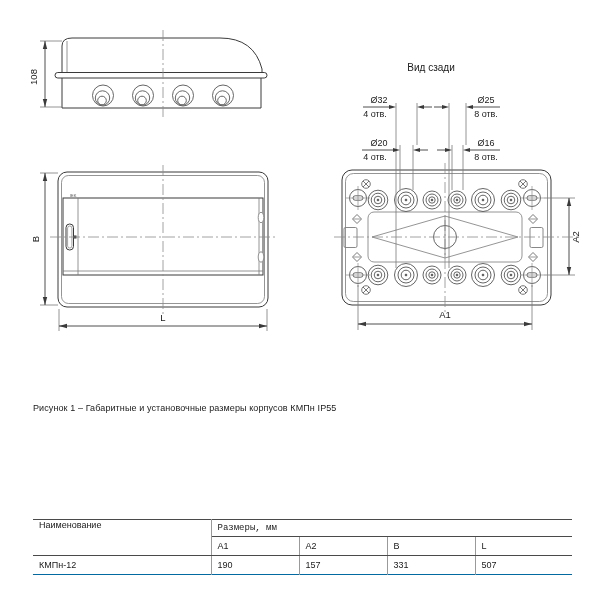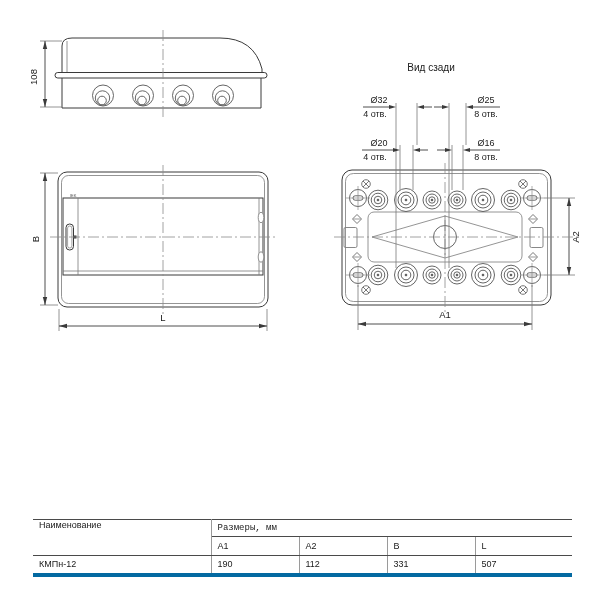--- a/index.html
+++ b/index.html
@@ -17,21 +17,21 @@
   .view-title { font-size:10px; }
   .logo-label { font-size:4px; fill:#555; }
   .caption {
     position:absolute; left:33px; top:403px; font-size:9px; color:#1a1a1a;
     letter-spacing:0.1px;
   }
   table.dim-table {
     position:absolute; left:33px; top:519px;
     border-collapse:collapse; table-layout:fixed;
     font-size:9px; color:#1a1a1a;
-    border-top:1px solid #4a4a4a; border-bottom:4px solid #0369a1;
+    border-top:1px solid #4a4a4a; border-bottom:1px solid #0369a1;
   }
   table.dim-table th, table.dim-table td {
     font-weight:normal; text-align:left; padding:0 0 0 6px;
     white-space:nowrap; overflow:hidden;
   }
   .c-name  { width:178px; }
   .c-a1, .c-a2, .c-b { width:88px; }
   .c-l { width:97px; }
   .row-h1 { height:17px; }
   .row-h2 { height:19px; }
@@ -337,20 +337,21 @@
     <g stroke="#8a8a8a" stroke-width="0.8" stroke-dasharray="11 3 2 3" fill="none">
       <line x1="163" y1="30" x2="163" y2="118"></line>
       <line x1="163" y1="165" x2="163" y2="316"></line>
       <line x1="50" y1="237" x2="278" y2="237"></line>
       <line x1="445" y1="163" x2="445" y2="312"></line>
       <line x1="334" y1="237" x2="579" y2="237"></line>
     </g>
   </svg>
 
   
+  <div class="caption">Рисунок 1 – Габаритные и установочные размеры корпусов КМПн IP55</div>
 
   
   <table class="dim-table">
     <colgroup>
       <col class="c-name">
         <col class="c-a1">
         <col class="c-a2">
         <col class="c-b">
         <col class="c-l">
     </colgroup>
@@ -361,20 +362,20 @@
     </tr>
     <tr class="row-h2">
       <td class="sub-div">A1</td>
       <td class="sub-div">A2</td>
       <td class="sub-div">B</td>
       <td class="sub-end">L</td>
     </tr>
     <tr class="row-d">
       <td class="cell-div">КМПн-12</td>
       <td class="cell-div">190</td>
-      <td class="cell-div">112</td>
+      <td class="cell-div">157</td>
       <td class="cell-div">331</td>
       <td>507</td>
     </tr>
   </tbody>
     </table>
 
 </div>
 
 </body></html>

